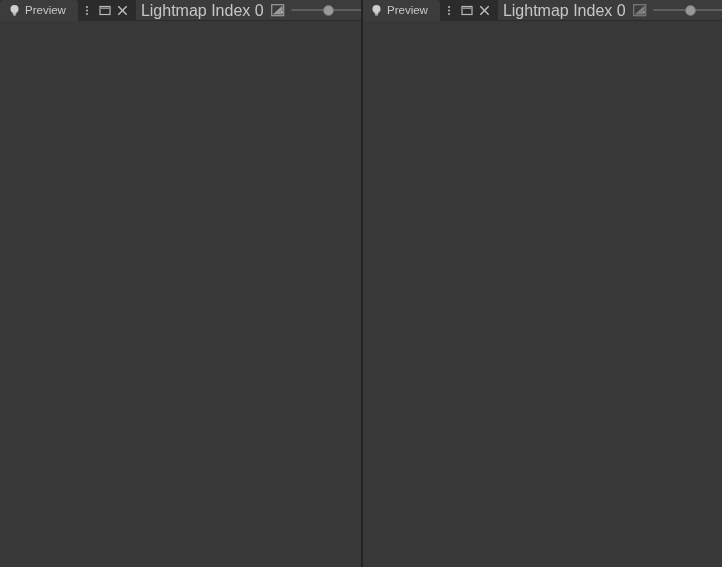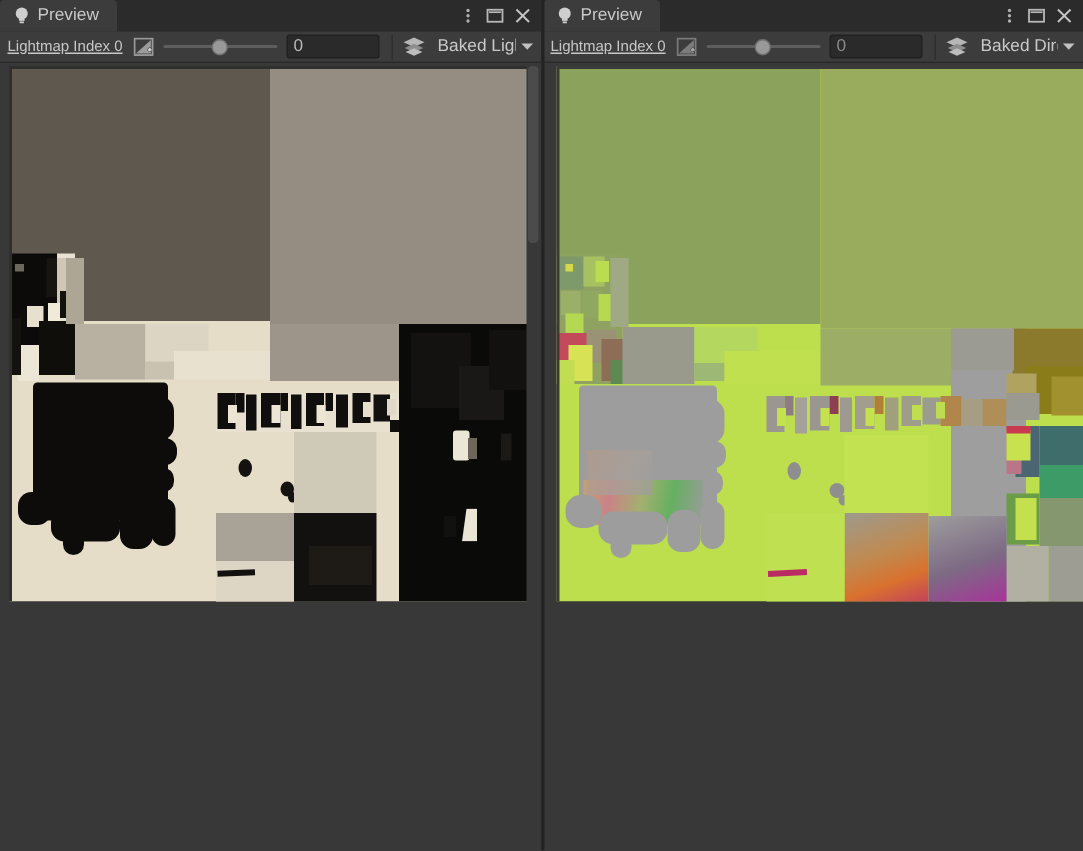--- a/index.html
+++ b/index.html
@@ -18,21 +18,20 @@
     display: flex;
     flex-direction: row;
   }
 
   
   .panel {
     position: relative;
     height: 567px;
     background: #383838;
     display: flex;
-    flex-direction: column;
     overflow: hidden;
   }
   .panel.left  { width: 361px; }
   .panel.right { width: 361px; border-left: 1px solid #232323; }
 
   
   .tabbar {
     position: relative;
     height: 21px;
     background: #2b2b2b;
@@ -81,25 +80,24 @@
     background: #3c3c3c;
     border-bottom: 1px solid #2a2a2a;
     display: flex;
     align-items: center;
     padding: 0 2px 0 5px;
     gap: 0px;
     white-space: nowrap;
   }
   .tb-label {
     color: #c7c7c7;
-    font-size: 10px;
+    font-size: 16px;
     line-height: 21px;
     margin-right: 6px;
     cursor: default;
-    text-decoration: underline;
   }
   .tb-icon-btn {
     width: 17px; height: 16px;
     display: flex; align-items: center; justify-content: center;
     cursor: default;
     flex: 0 0 auto;
   }
 
   
   .slider {

